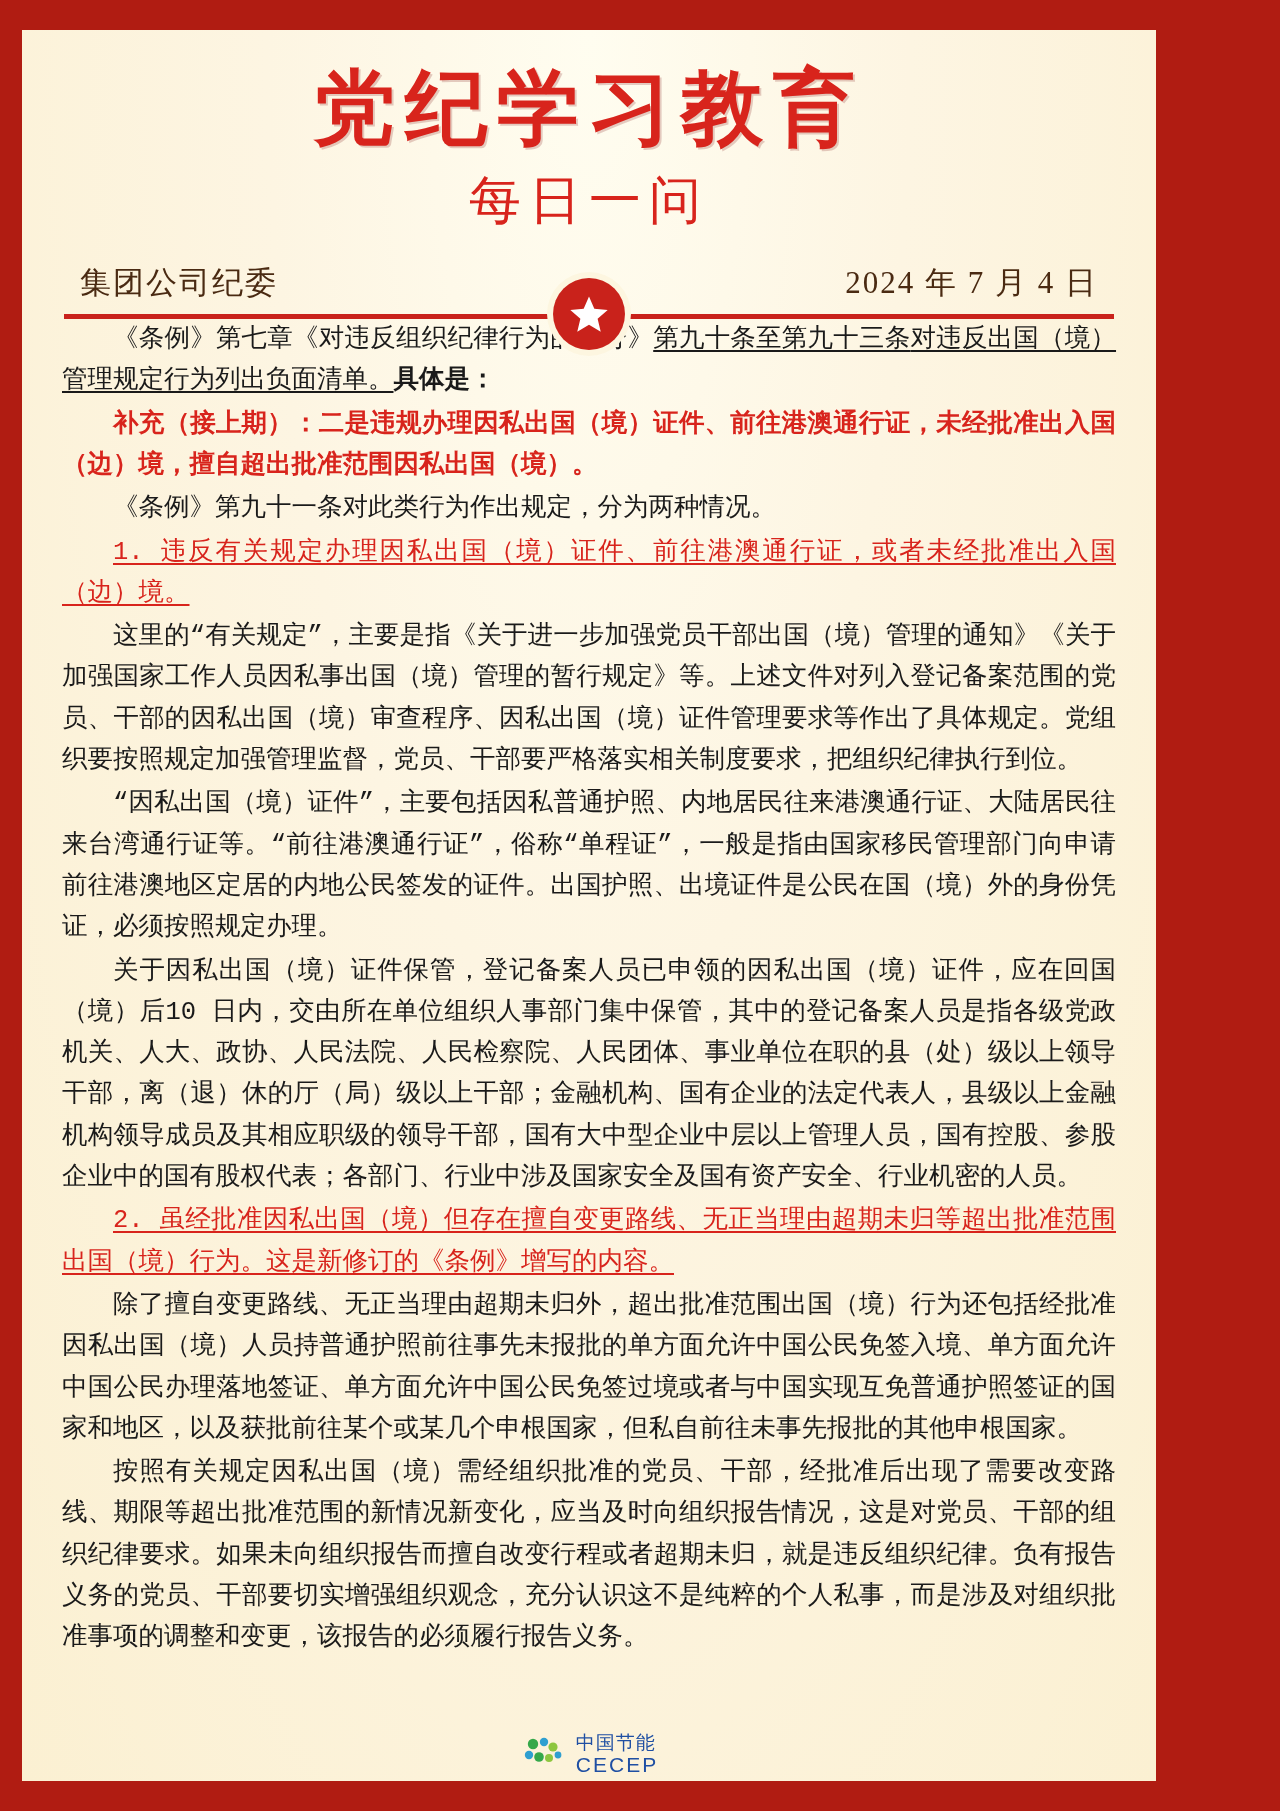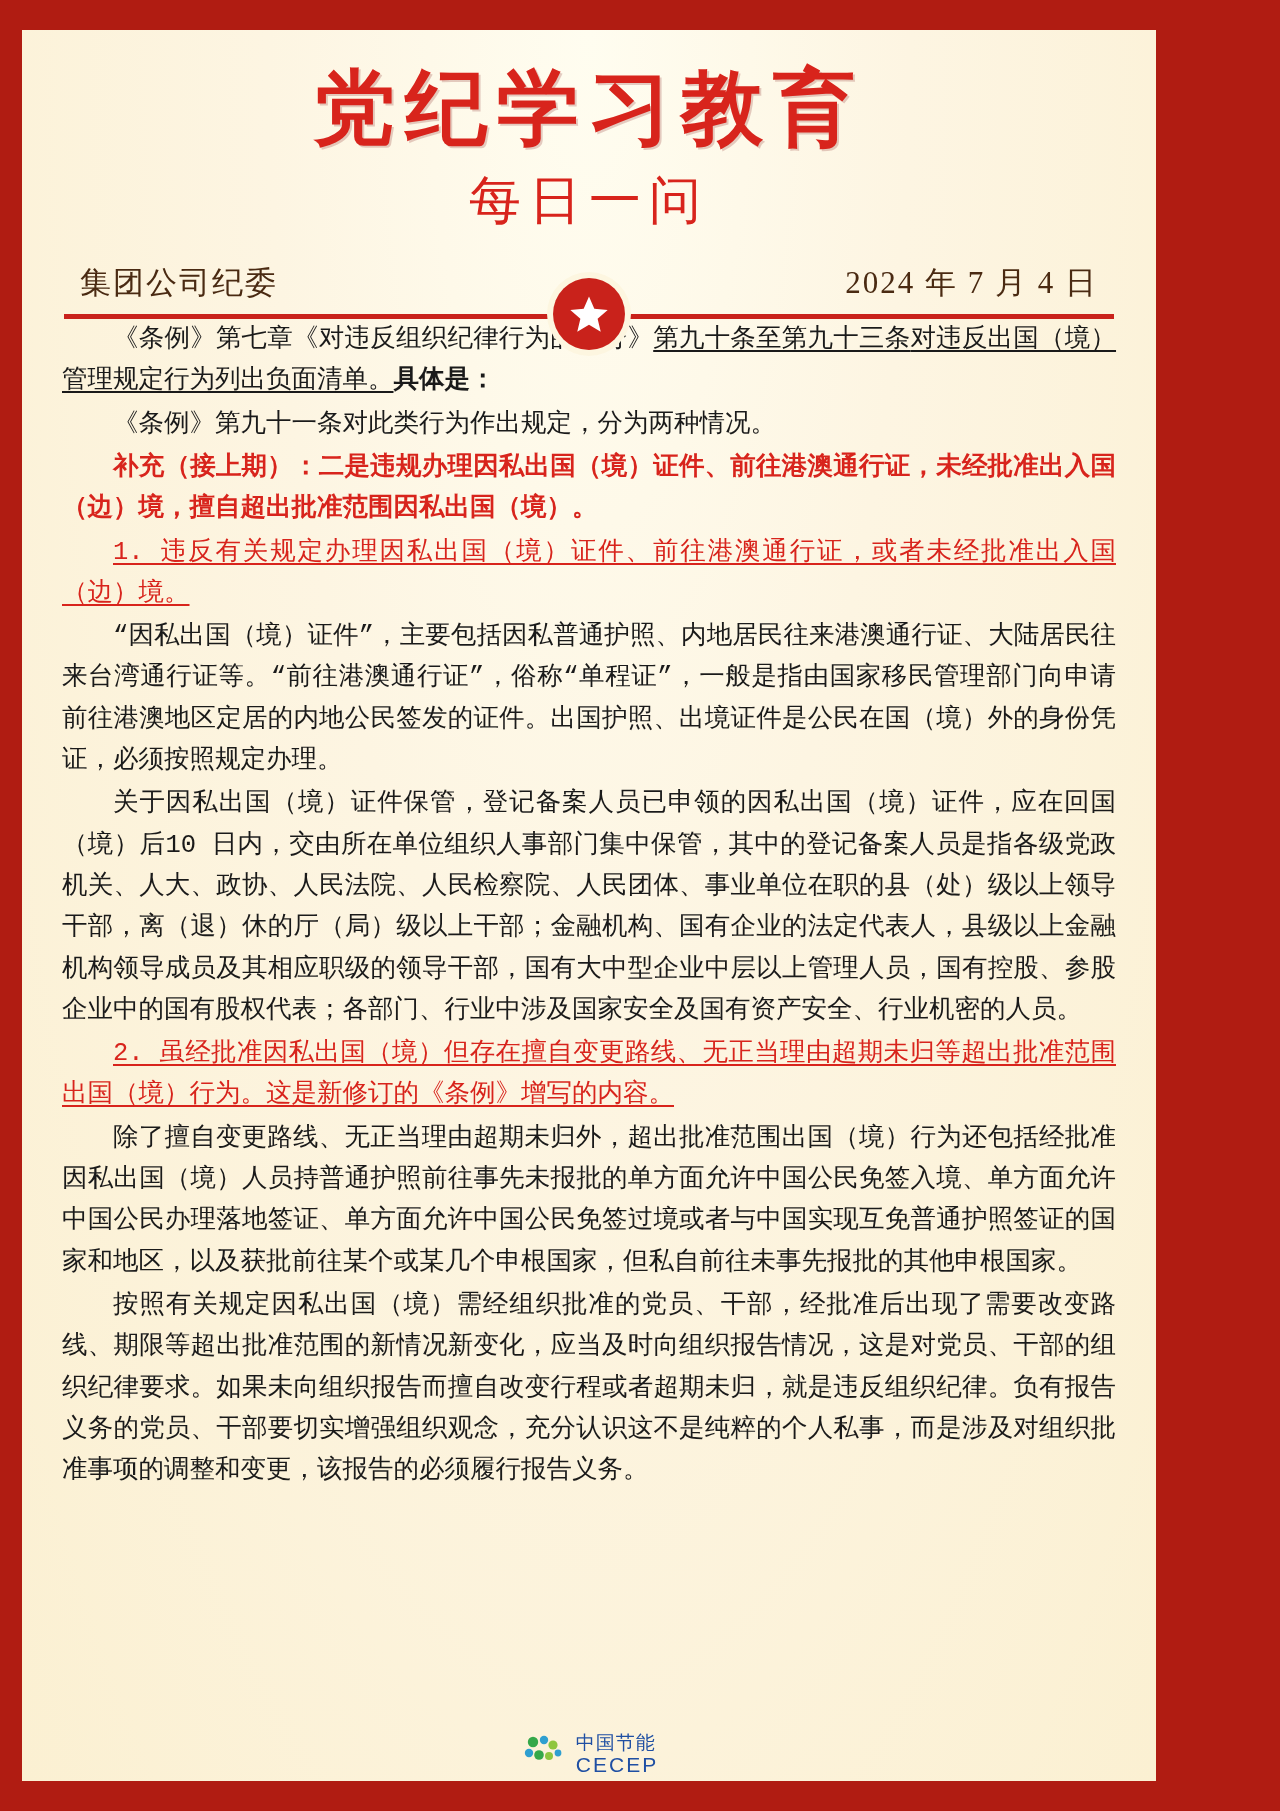--- a/index.html
+++ b/index.html
@@ -124,21 +124,21 @@
     color: #1a1a1a;
     text-decoration: underline;
     text-underline-offset: 4px;
   }
   .footer-logo {
     position: absolute;
     left: 0;
     right: 0;
     bottom: 6px;
     display: flex;
-    align-items: flex-start;
+    align-items: center;
     justify-content: center;
     gap: 10px;
   }
   .logo-mark { display:block; }
   .logo-text {
     display: flex;
     flex-direction: column;
     line-height: 1;
   }
   .logo-cn {
@@ -179,26 +179,27 @@
       </div>
     </div>
 
 
     <div class="body-text">
 
       <p class="para">
         <span>《条例》第七章《对违反组织纪律行为的处分》</span><span class="u-black">第九十条至第九十三条</span><span class="u-black">对违反出国（境）管理规定行为列出负面清单。</span><span class="bold">具体是：</span>
       </p>
 
+      <p class="para red-bold">补充（接上期）：二是违规办理因私出国（境）证件、前往港澳通行证，未经批准出入国（边）境，擅自超出批准范围因私出国（境）。</p>
+
       <p class="para">《条例》第九十一条对此类行为作出规定，分为两种情况。</p>
 
-      <p class="para red-bold">补充（接上期）：二是违规办理因私出国（境）证件、前往港澳通行证，未经批准出入国（边）境，擅自超出批准范围因私出国（境）。</p>
-
       <p class="para u-red">1. 违反有关规定办理因私出国（境）证件、前往港澳通行证，或者未经批准出入国（边）境。</p>
 
+      <p class="para">这里的“有关规定”，主要是指《关于进一步加强党员干部出国（境）管理的通知》《关于加强国家工作人员因私事出国（境）管理的暂行规定》等。上述文件对列入登记备案范围的党员、干部的因私出国（境）审查程序、因私出国（境）证件管理要求等作出了具体规定。党组织要按照规定加强管理监督，党员、干部要严格落实相关制度要求，把组织纪律执行到位。</p>
 
       <p class="para">“因私出国（境）证件”，主要包括因私普通护照、内地居民往来港澳通行证、大陆居民往来台湾通行证等。“前往港澳通行证”，俗称“单程证”，一般是指由国家移民管理部门向申请前往港澳地区定居的内地公民签发的证件。出国护照、出境证件是公民在国（境）外的身份凭证，必须按照规定办理。</p>
 
       <p class="para">关于因私出国（境）证件保管，登记备案人员已申领的因私出国（境）证件，应在回国（境）后10 日内，交由所在单位组织人事部门集中保管，其中的登记备案人员是指各级党政机关、人大、政协、人民法院、人民检察院、人民团体、事业单位在职的县（处）级以上领导干部，离（退）休的厅（局）级以上干部；金融机构、国有企业的法定代表人，县级以上金融机构领导成员及其相应职级的领导干部，国有大中型企业中层以上管理人员，国有控股、参股企业中的国有股权代表；各部门、行业中涉及国家安全及国有资产安全、行业机密的人员。</p>
 
       <p class="para u-red">2. 虽经批准因私出国（境）但存在擅自变更路线、无正当理由超期未归等超出批准范围出国（境）行为。这是新修订的《条例》增写的内容。</p>
 
       <p class="para">除了擅自变更路线、无正当理由超期未归外，超出批准范围出国（境）行为还包括经批准因私出国（境）人员持普通护照前往事先未报批的单方面允许中国公民免签入境、单方面允许中国公民办理落地签证、单方面允许中国公民免签过境或者与中国实现互免普通护照签证的国家和地区，以及获批前往某个或某几个申根国家，但私自前往未事先报批的其他申根国家。</p>
 
       <p class="para">按照有关规定因私出国（境）需经组织批准的党员、干部，经批准后出现了需要改变路线、期限等超出批准范围的新情况新变化，应当及时向组织报告情况，这是对党员、干部的组织纪律要求。如果未向组织报告而擅自改变行程或者超期未归，就是违反组织纪律。负有报告义务的党员、干部要切实增强组织观念，充分认识这不是纯粹的个人私事，而是涉及对组织批准事项的调整和变更，该报告的必须履行报告义务。</p>

